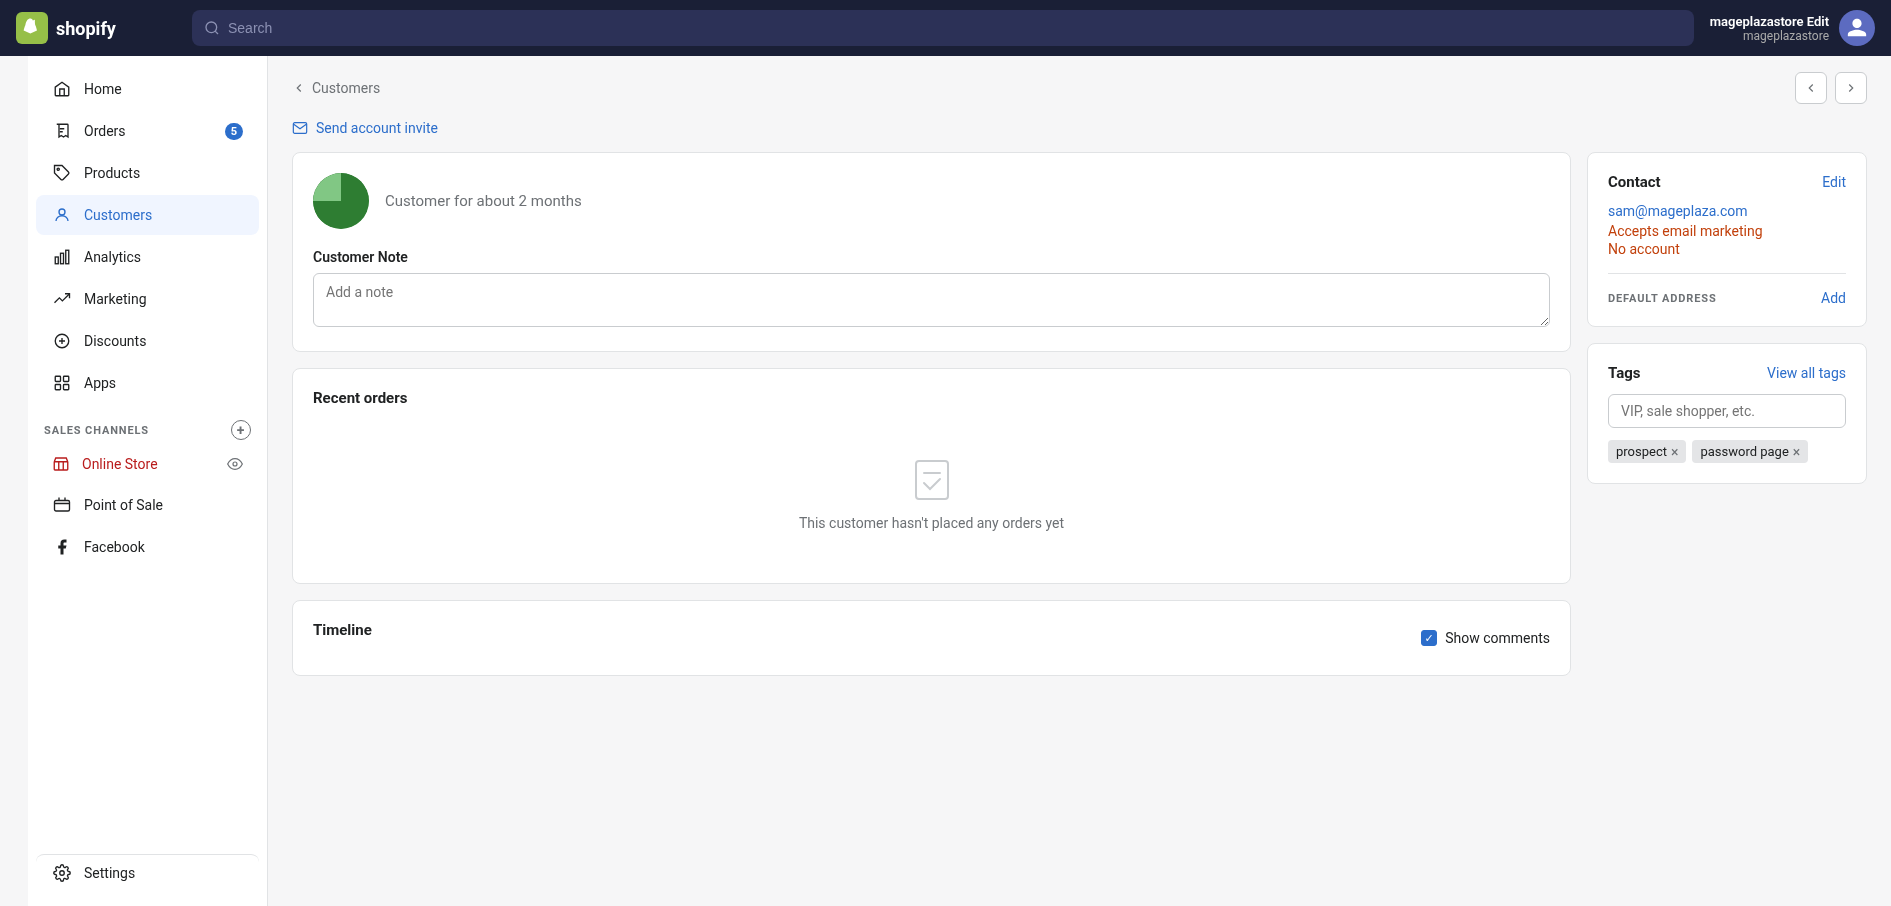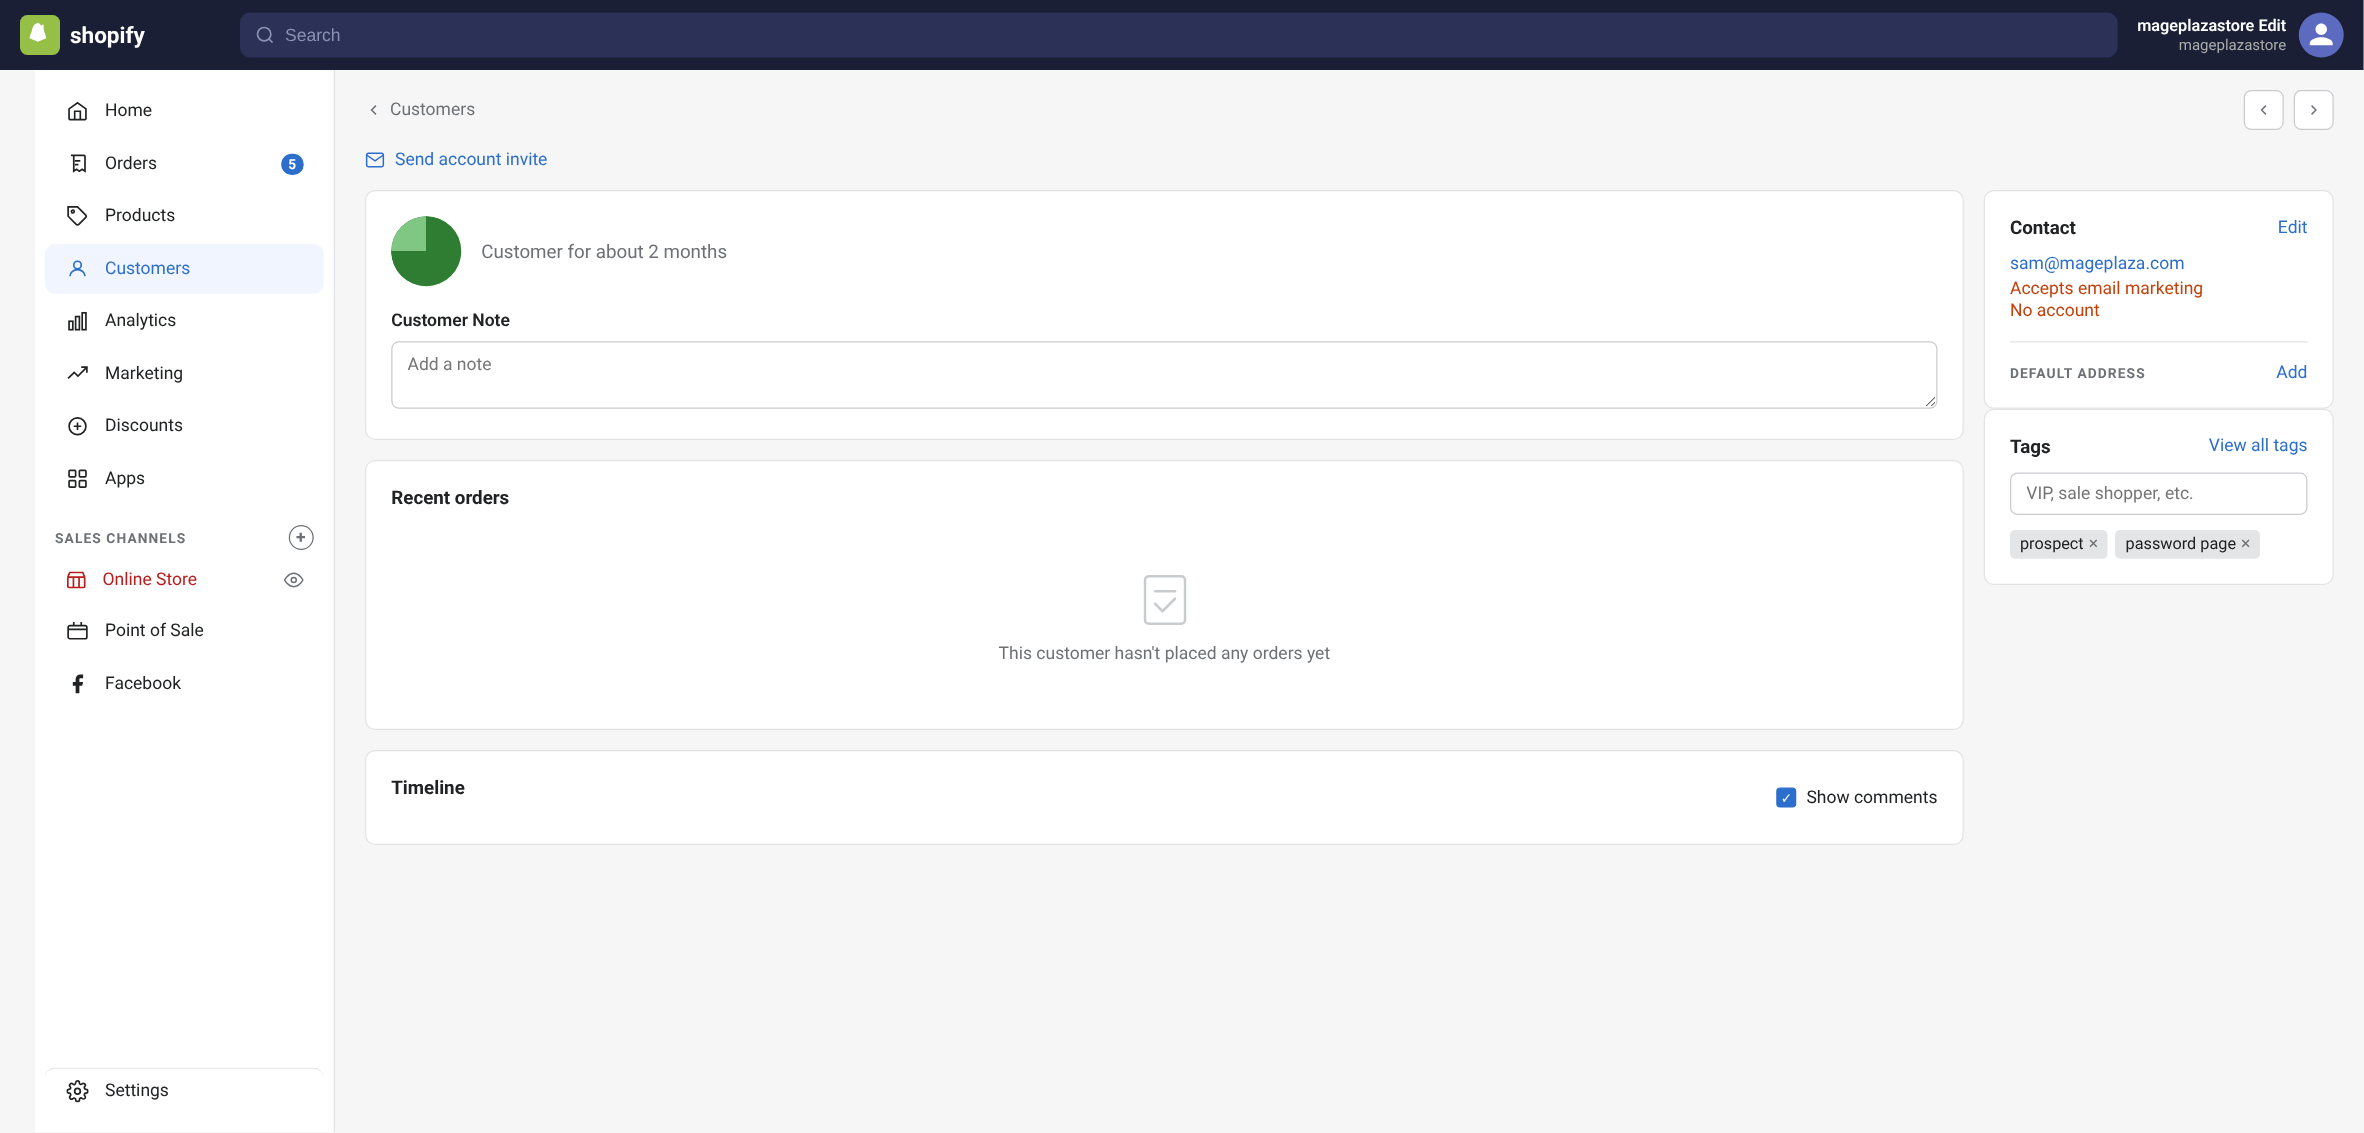--- a/index.html
+++ b/index.html
@@ -346,20 +346,21 @@
       color: white;
       font-size: 11px;
       cursor: pointer;
     }
 
     
     .right-column {
       width: 280px;
       display: flex;
       flex-direction: column;
+      gap: 16px;
     }
 
     .contact-header {
       display: flex;
       align-items: center;
       justify-content: space-between;
       margin-bottom: 12px;
     }
     .contact-title {
       font-size: 15px;
@@ -432,21 +433,21 @@
       font-family: inherit;
       margin-bottom: 12px;
     }
     .tags-list {
       display: flex;
       flex-wrap: wrap;
       gap: 6px;
     }
     .tag {
       display: flex;
-      align-items: flex-start;
+      align-items: flex-end;
       gap: 4px;
       background: #e4e5e7;
       border-radius: 4px;
       padding: 4px 8px;
       font-size: 13px;
       color: #202223;
     }
     .tag-remove {
       cursor: pointer;
       color: #6d7175;

